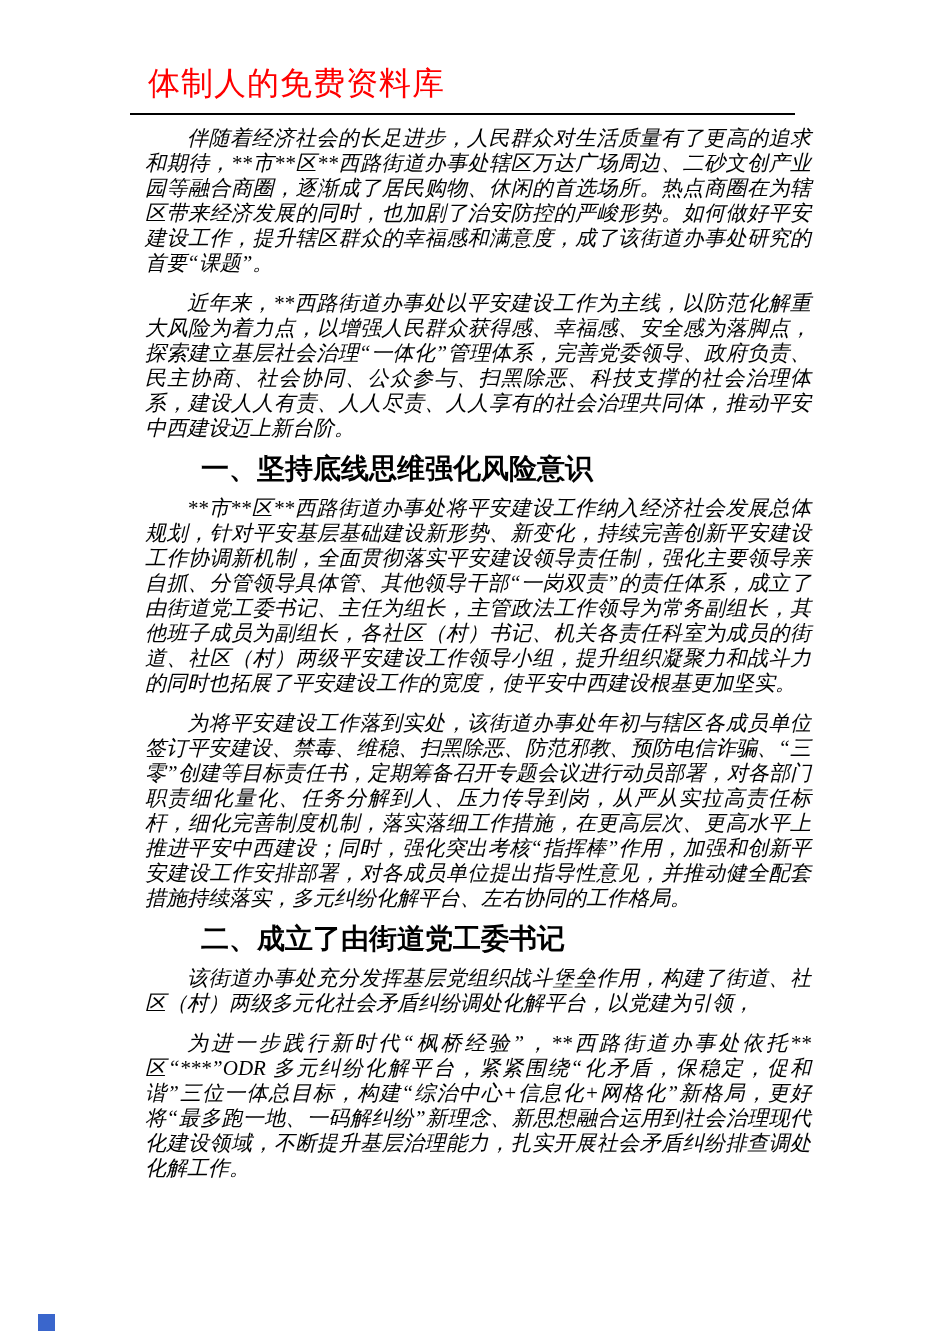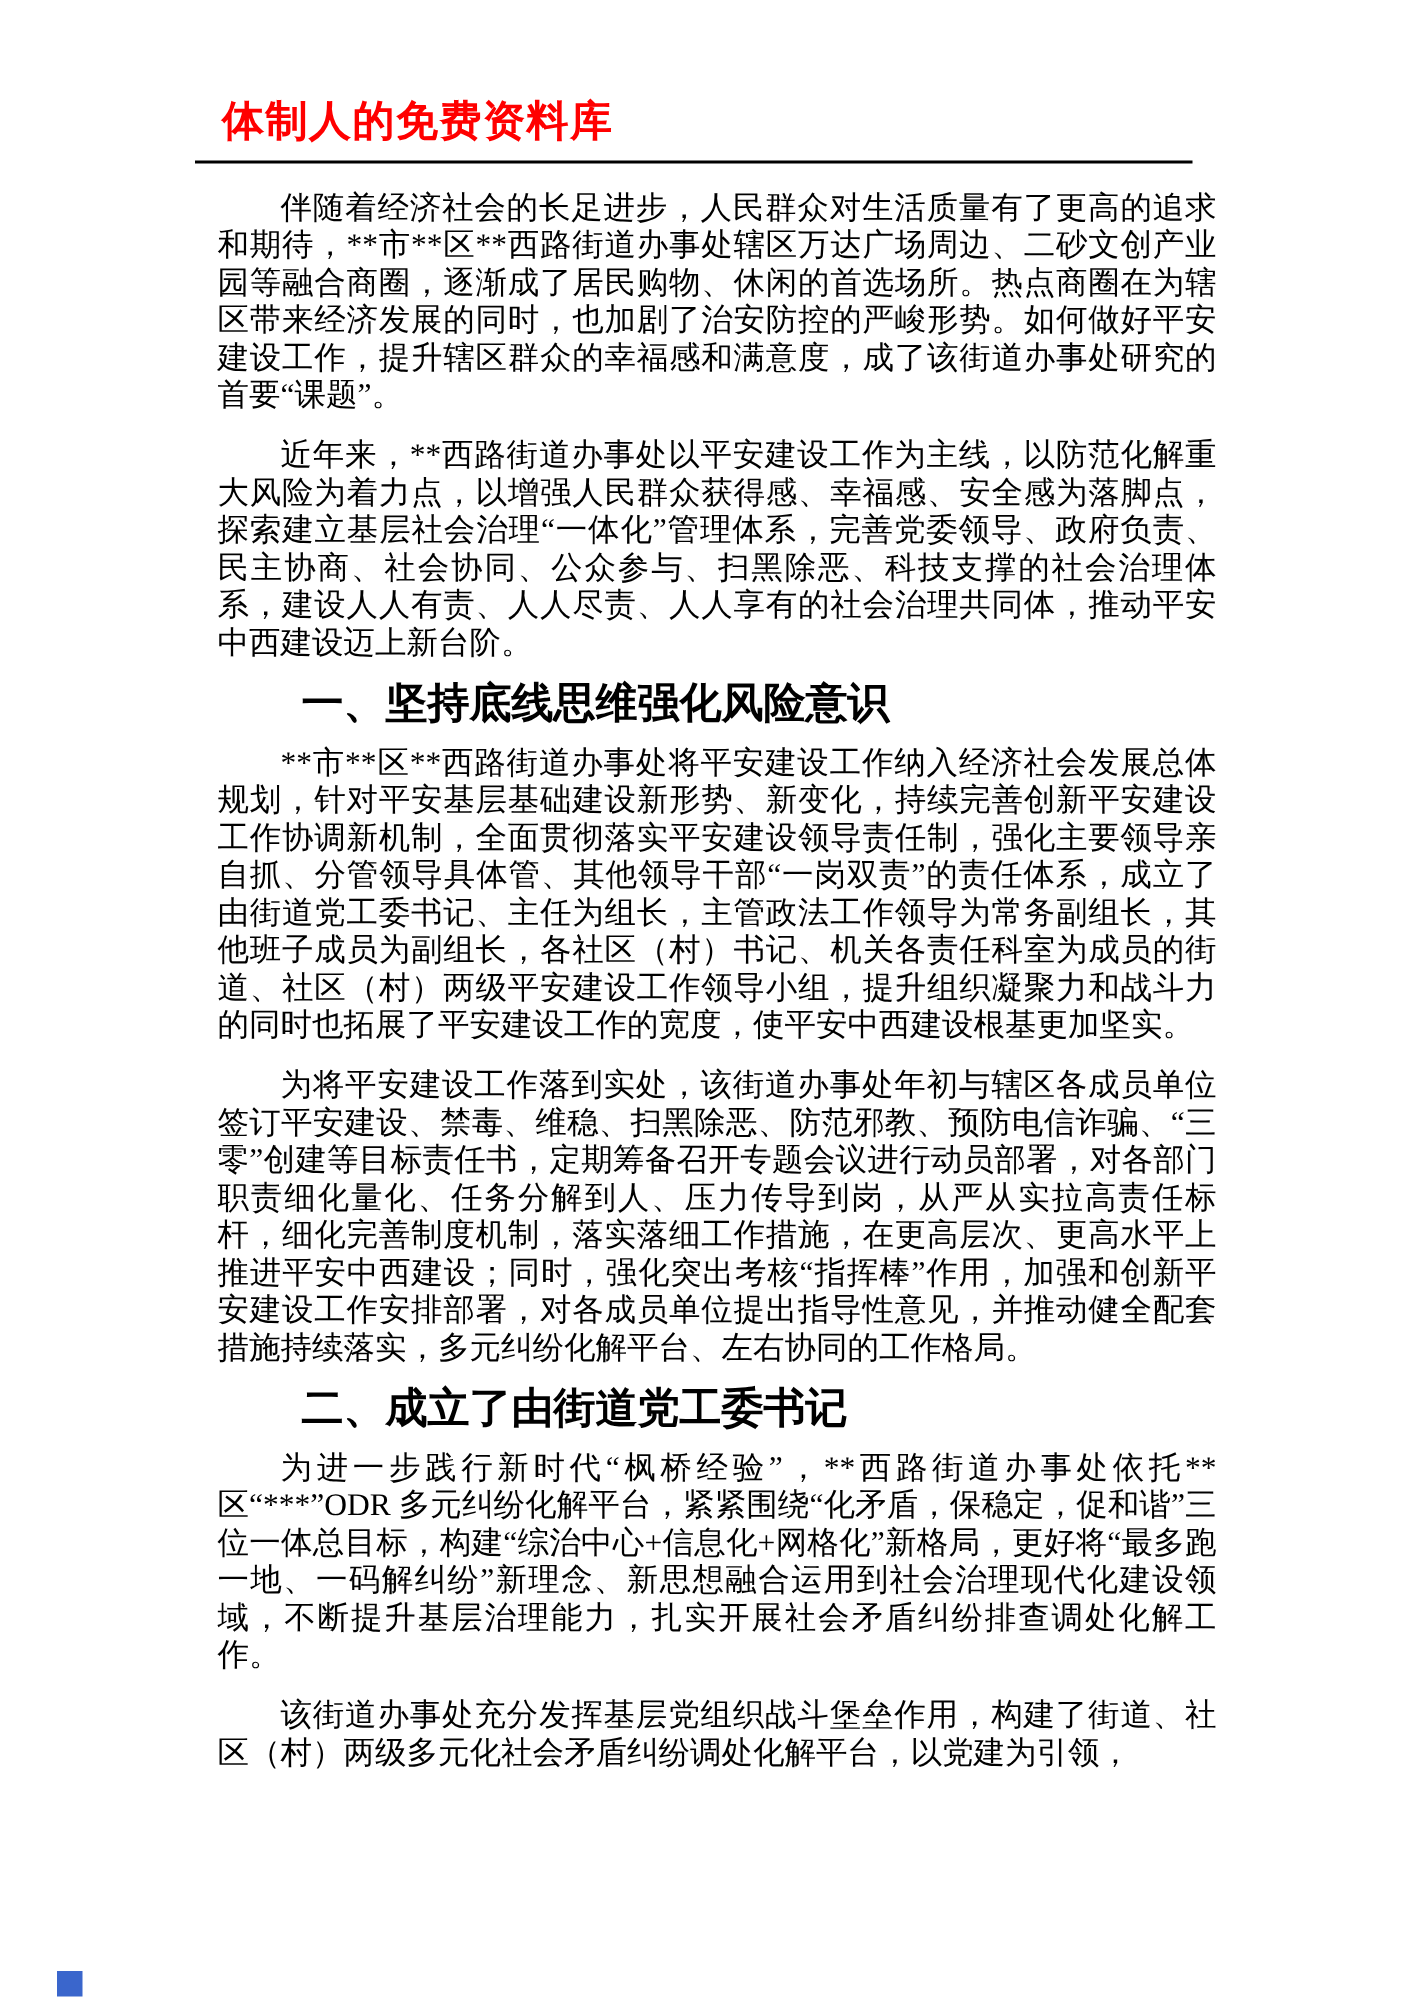--- a/index.html
+++ b/index.html
@@ -24,22 +24,22 @@
     width: 665px;
     border-bottom: 2px solid #000000;
     padding: 0 0 7px 18px;
     box-sizing: border-box;
     white-space: nowrap;
     display: flex;
     align-items: baseline;
     font-family: "Liberation Sans", sans-serif;
   }
   .brand {
-    font-size: 28px;
-    font-weight: bold;
+    font-size: 32px;
+    font-weight: normal;
     color: #ff0000;
     letter-spacing: 1px;
   }
   .tagline {
     font-size: 23px;
     font-weight: bold;
     color: #000000;
     margin-left: 4px;
   }
   
@@ -49,20 +49,21 @@
     left: 145px;
     width: 666px;
     font-size: 21px;
     line-height: 25px;
     text-align: justify;
     text-justify: inter-character;
   }
   .doc-body p {
     margin: 0 0 15px 0;
     text-indent: 2em;
+    font-style: italic;
   }
   .doc-body h2 {
     font-size: 28px;
     line-height: 26px;
     font-weight: bold;
     margin: 0 0 14px 0;
     text-indent: 2em;
     font-family: "Liberation Sans", sans-serif;
   }
   
@@ -84,19 +85,19 @@
     <span class="brand">体制人的免费资料库</span>
   </header>
 
   <main class="doc-body">
     <p>伴随着经济社会的长足进步，人民群众对生活质量有了更高的追求和期待，**市**区**西路街道办事处辖区万达广场周边、二砂文创产业园等融合商圈，逐渐成了居民购物、休闲的首选场所。热点商圈在为辖区带来经济发展的同时，也加剧了治安防控的严峻形势。如何做好平安建设工作，提升辖区群众的幸福感和满意度，成了该街道办事处研究的首要“课题”。</p>
     <p>近年来，**西路街道办事处以平安建设工作为主线，以防范化解重大风险为着力点，以增强人民群众获得感、幸福感、安全感为落脚点，探索建立基层社会治理“一体化”管理体系，完善党委领导、政府负责、民主协商、社会协同、公众参与、扫黑除恶、科技支撑的社会治理体系，建设人人有责、人人尽责、人人享有的社会治理共同体，推动平安中西建设迈上新台阶。</p>
     <h2>一、坚持底线思维强化风险意识</h2>
     <p>**市**区**西路街道办事处将平安建设工作纳入经济社会发展总体规划，针对平安基层基础建设新形势、新变化，持续完善创新平安建设工作协调新机制，全面贯彻落实平安建设领导责任制，强化主要领导亲自抓、分管领导具体管、其他领导干部“一岗双责”的责任体系，成立了由街道党工委书记、主任为组长，主管政法工作领导为常务副组长，其他班子成员为副组长，各社区（村）书记、机关各责任科室为成员的街道、社区（村）两级平安建设工作领导小组，提升组织凝聚力和战斗力的同时也拓展了平安建设工作的宽度，使平安中西建设根基更加坚实。</p>
     <p>为将平安建设工作落到实处，该街道办事处年初与辖区各成员单位签订平安建设、禁毒、维稳、扫黑除恶、防范邪教、预防电信诈骗、“三零”创建等目标责任书，定期筹备召开专题会议进行动员部署，对各部门职责细化量化、任务分解到人、压力传导到岗，从严从实拉高责任标杆，细化完善制度机制，落实落细工作措施，在更高层次、更高水平上推进平安中西建设；同时，强化突出考核“指挥棒”作用，加强和创新平安建设工作安排部署，对各成员单位提出指导性意见，并推动健全配套措施持续落实，多元纠纷化解平台、左右协同的工作格局。</p>
     <h2>二、成立了由街道党工委书记</h2>
+    <p>该街道办事处充分发挥基层党组织战斗堡垒作用，构建了街道、社区（村）两级多元化社会矛盾纠纷调处化解平台，以党建为引领，</p>
     <p>为进一步践行新时代“枫桥经验”，**西路街道办事处依托**区“***”ODR 多元纠纷化解平台，紧紧围绕“化矛盾，保稳定，促和谐”三位一体总目标，构建“综治中心+信息化+网格化”新格局，更好将“最多跑一地、一码解纠纷”新理念、新思想融合运用到社会治理现代化建设领域，不断提升基层治理能力，扎实开展社会矛盾纠纷排查调处化解工作。</p>
-    <p>该街道办事处充分发挥基层党组织战斗堡垒作用，构建了街道、社区（村）两级多元化社会矛盾纠纷调处化解平台，以党建为引领，</p>
   </main>
 
   <div class="page-marker"></div>
 
 </div>
 
 </body></html>

